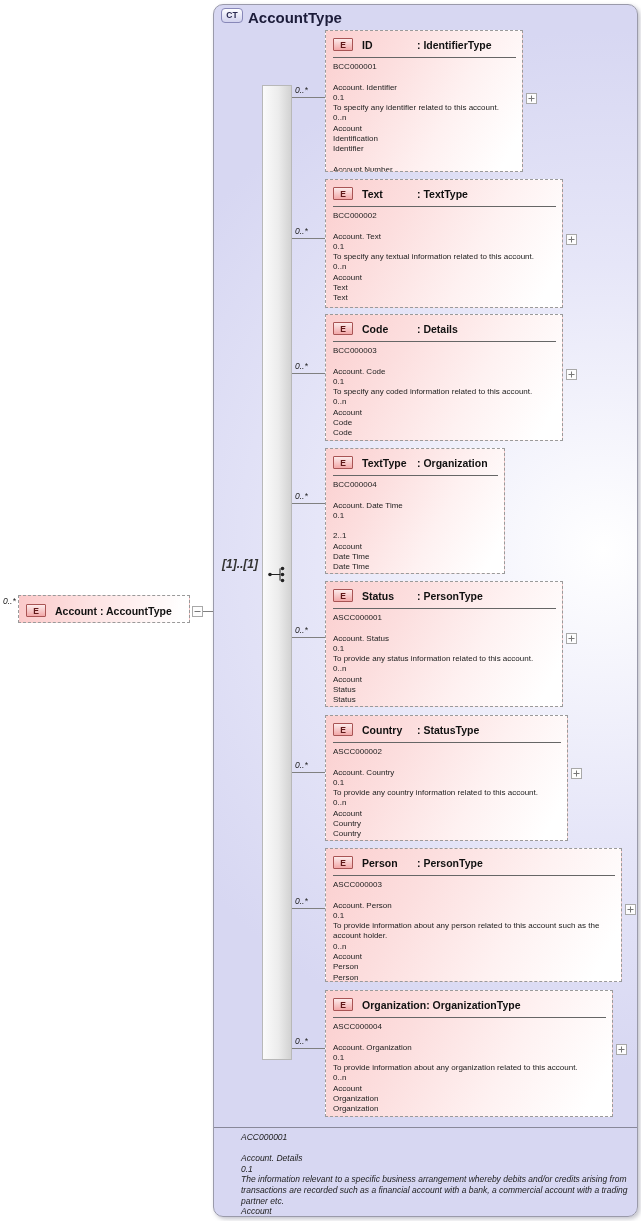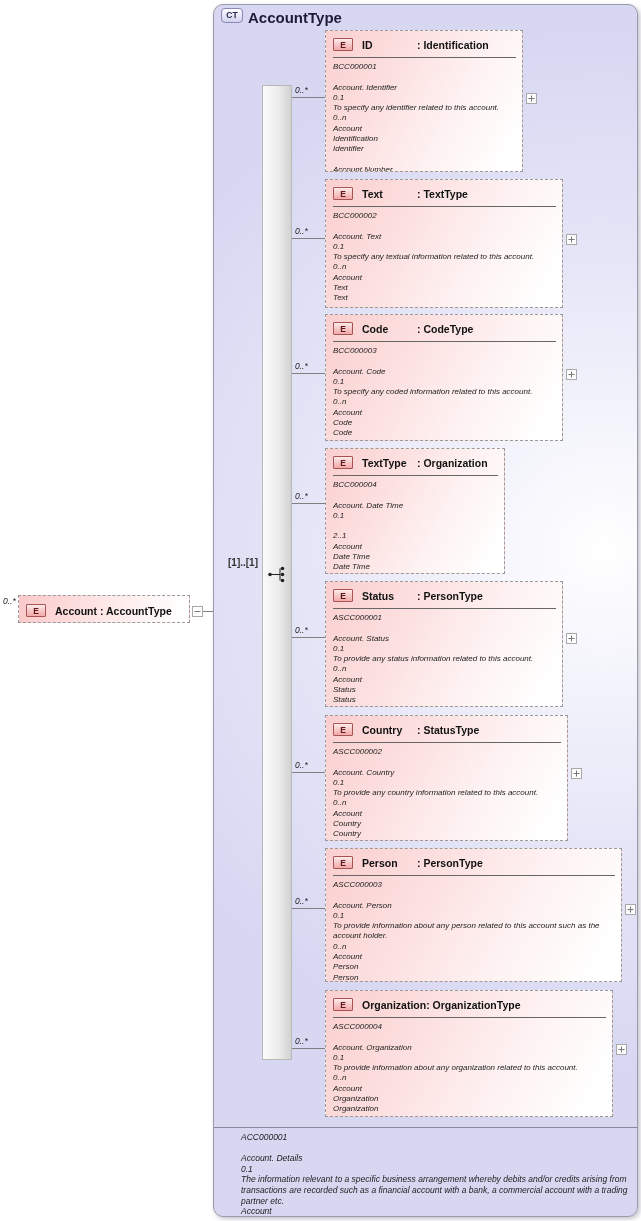--- a/index.html
+++ b/index.html
@@ -22,21 +22,21 @@
   }
   #ct-title { position:absolute; left:248px; top:9px; font-size:15px; font-weight:bold; color:#1c1c3a; }
 
   
   #group-bar {
     position:absolute; left:262px; top:85px; width:30px; height:975px;
     border:1px solid #b8b8b8;
     background:linear-gradient(90deg,#fbfbfb 0%,#ececec 55%,#d2d2d2 100%);
   }
   #group-card { position:absolute; left:212px; top:557px; width:46px; text-align:right;
-    font-size:10px; font-weight:bold; color:#333; }
+    font-size:12px; font-style:italic; font-weight:bold; color:#333; }
   #seq-icon { position:absolute; left:266px; top:566px; }
 
   
   .conn { position:absolute; height:1px; background:#808080; }
   .card { position:absolute; font-size:8.5px; font-style:italic; color:#222; }
   .ebox {
     position:absolute; border:1px dashed #9a9a9a; overflow:hidden;
     background:linear-gradient(118deg,#fbcfcf 0%,#fcdede 30%,#fef1f1 62%,#ffffff 92%);
   }
   .hdr { position:absolute; left:7px; top:6px; height:15px; display:flex; align-items:center; }
@@ -44,21 +44,21 @@
     width:20px; height:13px; margin-right:9px; flex:0 0 auto;
     border:1px solid #a85454; border-radius:1px;
     background:linear-gradient(#fcebeb,#f2a8a8);
     font-size:8.5px; font-weight:bold; color:#5f1818; text-align:center; line-height:12px;
   }
   .ename { font-size:10.5px; font-weight:bold; color:#111; min-width:55px; }
   .etype { font-size:10.5px; font-weight:bold; color:#111; }
   .sep { position:absolute; left:7px; right:6px; top:26px; height:1px; background:#666; }
   .ebody {
     position:absolute; left:7px; right:2px; top:31px; bottom:0;
-    font-size:8px; font-style:italic; color:#222; line-height:10.3px; white-space:pre-line;
+    font-size:8px; color:#222; line-height:10.3px; white-space:pre-line;
   }
   .pmbox {
     position:absolute; width:11px; height:11px; background:#fdfdfd;
     border:1px solid #a8a8a8; display:flex; align-items:center; justify-content:center;
   }
 
   
   #root-card { position:absolute; left:3px; top:596px; font-size:8.5px; font-style:italic; color:#222; }
   #root-box {
     position:absolute; left:18px; top:595px; width:172px; height:28px;
@@ -112,21 +112,21 @@
       </svg>
   </div>
   <div id="root-conn"></div>
 
   <div class="conn" style="left:292px;top:97px;width:33px;"></div>
   <div class="card" style="left:295px;top:85px;">0..*</div>
   <div class="ebox" style="left:325px;top:30px;width:198px;height:142px;">
     <div class="hdr">
       <div class="ebadge">E</div>
       <span class="ename">ID</span>
-      <span class="etype">: Identification</span>
+      <span class="etype">: IdentifierType</span>
     </div>
     <div class="sep"></div>
     <div class="ebody">BCC000001
 
 Account. Identifier
 0.1
 To specify any identifier related to this account.
 0..n
 Account
 Identification
@@ -166,21 +166,21 @@
         <line x1="3.5" y1="0.5" x2="3.5" y2="6.5" stroke="#777" stroke-width="1"></line>
       </svg>
   </div>
 
   <div class="conn" style="left:292px;top:373px;width:33px;"></div>
   <div class="card" style="left:295px;top:361px;">0..*</div>
   <div class="ebox" style="left:325px;top:314px;width:238px;height:127px;">
     <div class="hdr">
       <div class="ebadge">E</div>
       <span class="ename">Code</span>
-      <span class="etype">: CodeType</span>
+      <span class="etype">: Details</span>
     </div>
     <div class="sep"></div>
     <div class="ebody">BCC000003
 
 Account. Code
 0.1
 To specify any coded information related to this account.
 0..n
 Account
 Code

